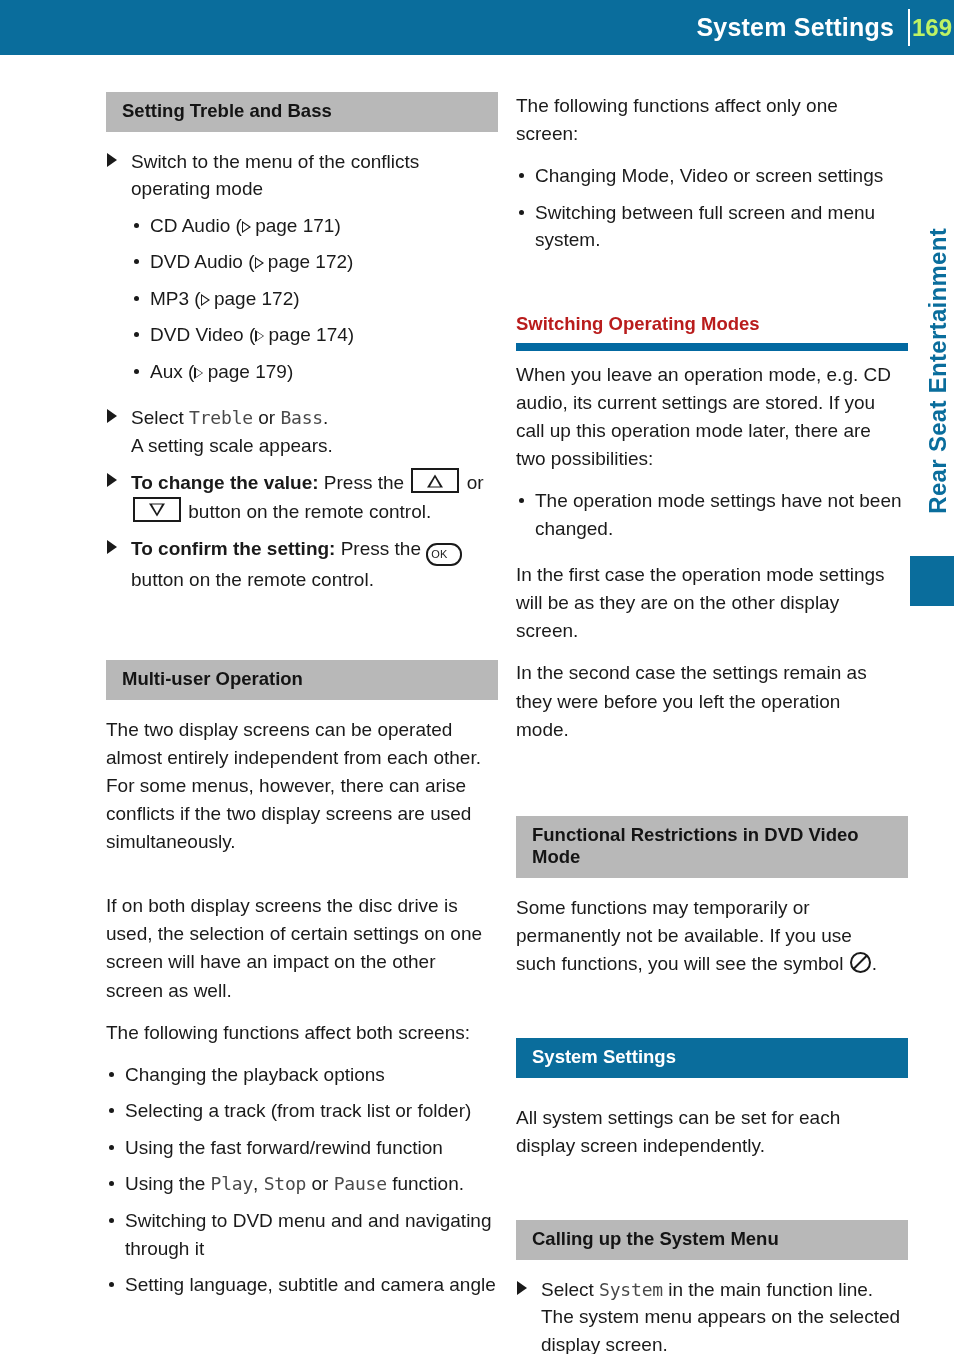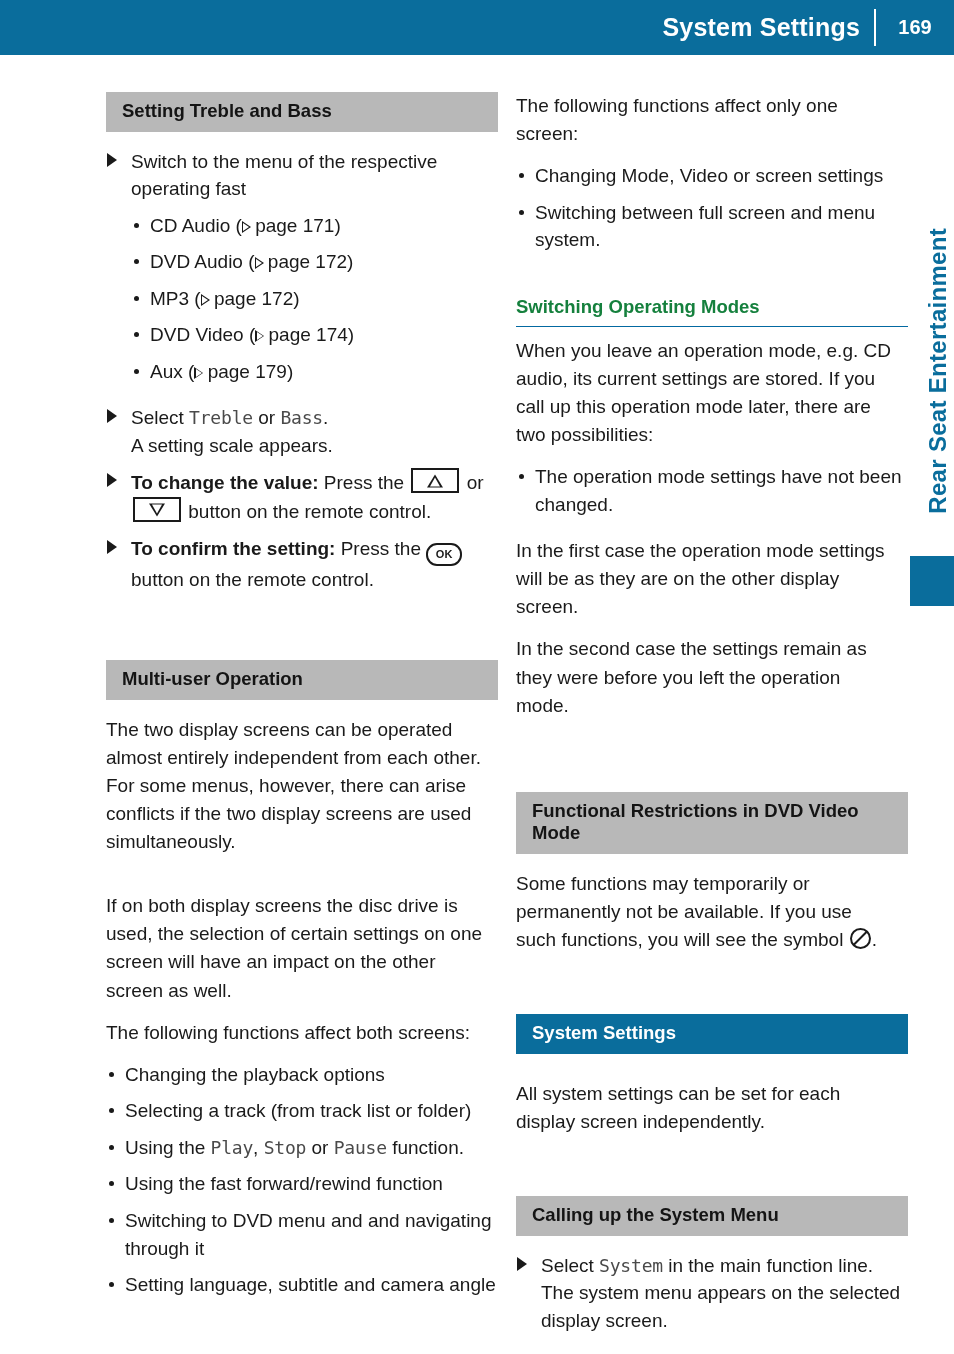--- a/index.html
+++ b/index.html
@@ -35,24 +35,24 @@
     letter-spacing: 0.2px;
     padding-right: 14px;
     line-height: 55px;
   }
   .header-divider {
     width: 2px;
     height: 37px;
     background: #ffffff;
   }
   .header-page-number {
-    color: #ffffff;
-    font-size: 20px;
-    font-weight: bold;
-    width: 78px;
+    color: #bef264;
+    font-size: 24px;
+    font-weight: bold;
+    width: 44px;
     text-align: center;
     line-height: 55px;
   }
 
   
   .side-tab-label {
     position: absolute;
     right: 2px;
     top: 228px;
     writing-mode: vertical-rl;
@@ -103,25 +103,25 @@
     font-size: 18.5px;
     font-weight: bold;
     color: #ffffff;
     padding: 8px 0 9px 16px;
     line-height: 1.22;
     margin: 0 0 16px 0;
   }
   .heading-rule {
     font-size: 18.5px;
     font-weight: bold;
-    color: #15803d;
+    color: #b91c1c;
     line-height: 1.28;
-    margin: 0 0 10px 0;
+    margin: 17px 0 10px 0;
     padding-bottom: 7px;
-    border-bottom: 1px solid #0369a1;
+    border-bottom: 8px solid #0369a1;
   }
 
   
   p.para {
     font-size: 19px;
     line-height: 1.48;
     margin: 0 12px 14px 0;
     color: #1a1a1a;
   }
   .spacer-lg { height: 36px; }
@@ -266,23 +266,22 @@
 
   
   .ok-btn {
     display: inline-block;
     border: 2px solid #1a1a1a;
     border-radius: 11px;
     height: 19px;
     min-width: 26px;
     padding: 0 3px;
     font-size: 11px;
-    font-weight: bold;
+    font-weight: normal;
     line-height: 19px;
-    text-align: center;
     vertical-align: -3px;
     letter-spacing: 0.3px;
   }
 
   
   .no-symbol {
     display: inline-block;
     width: 17px;
     height: 17px;
     border: 2px solid #1a1a1a;
@@ -315,21 +314,21 @@
 <div class="side-tab-marker"></div>
 
 <div class="columns">
 
   <div class="col col-left">
 
     <div class="heading-gray">Setting Treble and Bass</div>
 
     <div class="step">
       <span class="tri"></span>
-      <span>Switch to the menu of the respective operating fast</span>
+      <span>Switch to the menu of the conflicts operating mode</span>
     </div>
 
     <div class="bullet indent">
       <span class="dot"></span>
       <span>CD Audio (</span><span class="xref-tri"></span><span> page 171)</span>
     </div>
     <div class="bullet indent">
       <span class="dot"></span>
       <span>DVD Audio (</span><span class="xref-tri"></span><span> page 172)</span>
     </div>
@@ -381,25 +380,25 @@
     <div class="bullet">
       <span class="dot"></span>
       <span>Changing the playback options</span>
     </div>
     <div class="bullet">
       <span class="dot"></span>
       <span>Selecting a track (from track list or folder)</span>
     </div>
     <div class="bullet">
       <span class="dot"></span>
+      <span>Using the fast forward/rewind function</span>
+    </div>
+    <div class="bullet">
+      <span class="dot"></span>
       <span>Using the </span><span class="ui-term">Play</span><span>, </span><span class="ui-term">Stop</span><span> or </span><span class="ui-term">Pause</span><span> function.</span>
-    </div>
-    <div class="bullet">
-      <span class="dot"></span>
-      <span>Using the fast forward/rewind function</span>
     </div>
     <div class="bullet">
       <span class="dot"></span>
       <span>Switching to DVD menu and and navigating through it</span>
     </div>
     <div class="bullet">
       <span class="dot"></span>
       <span>Setting language, subtitle and camera angle</span>
     </div>
 

